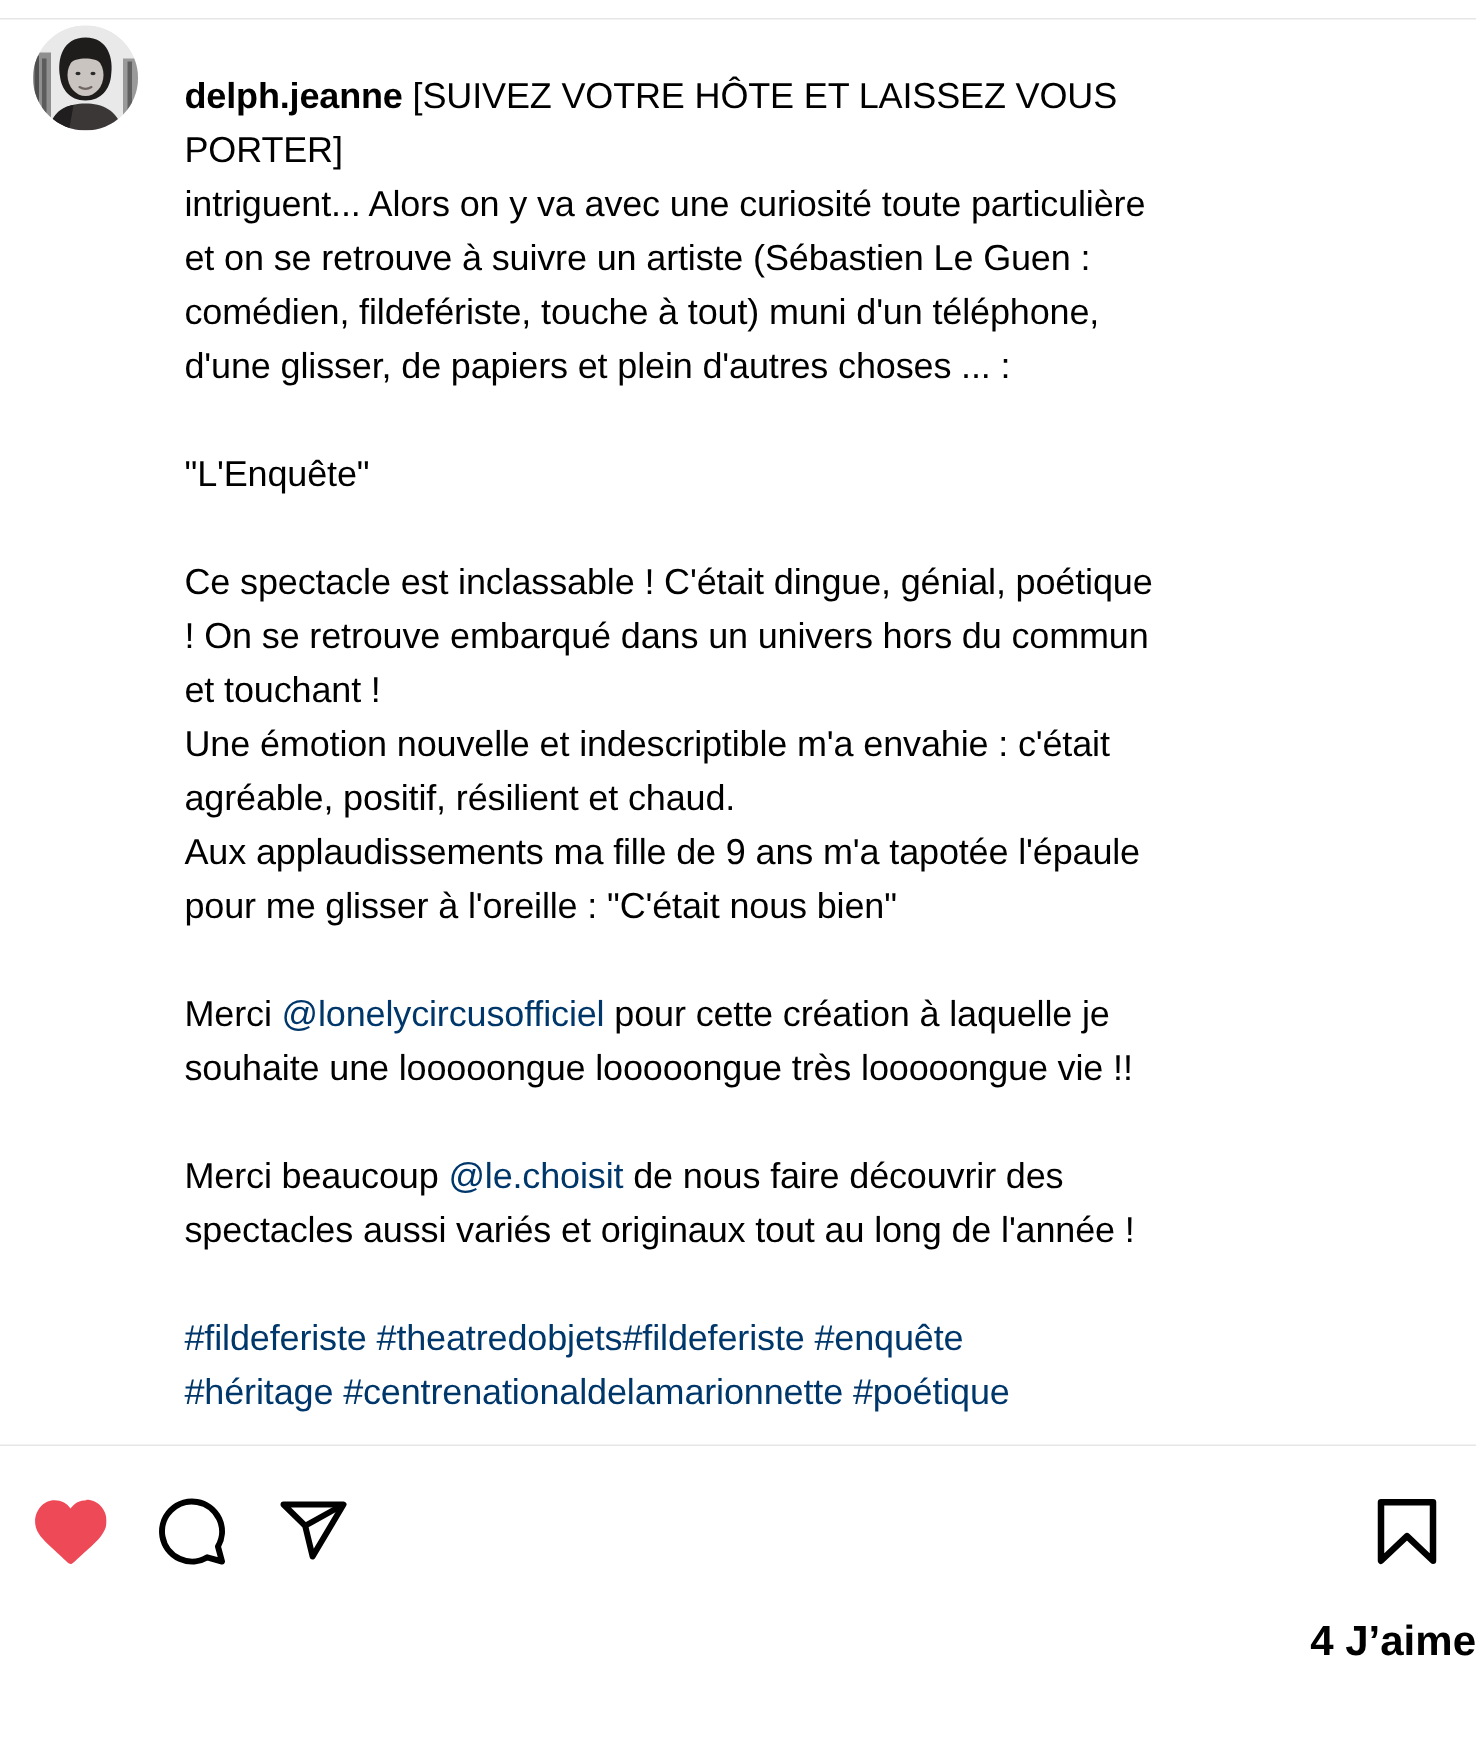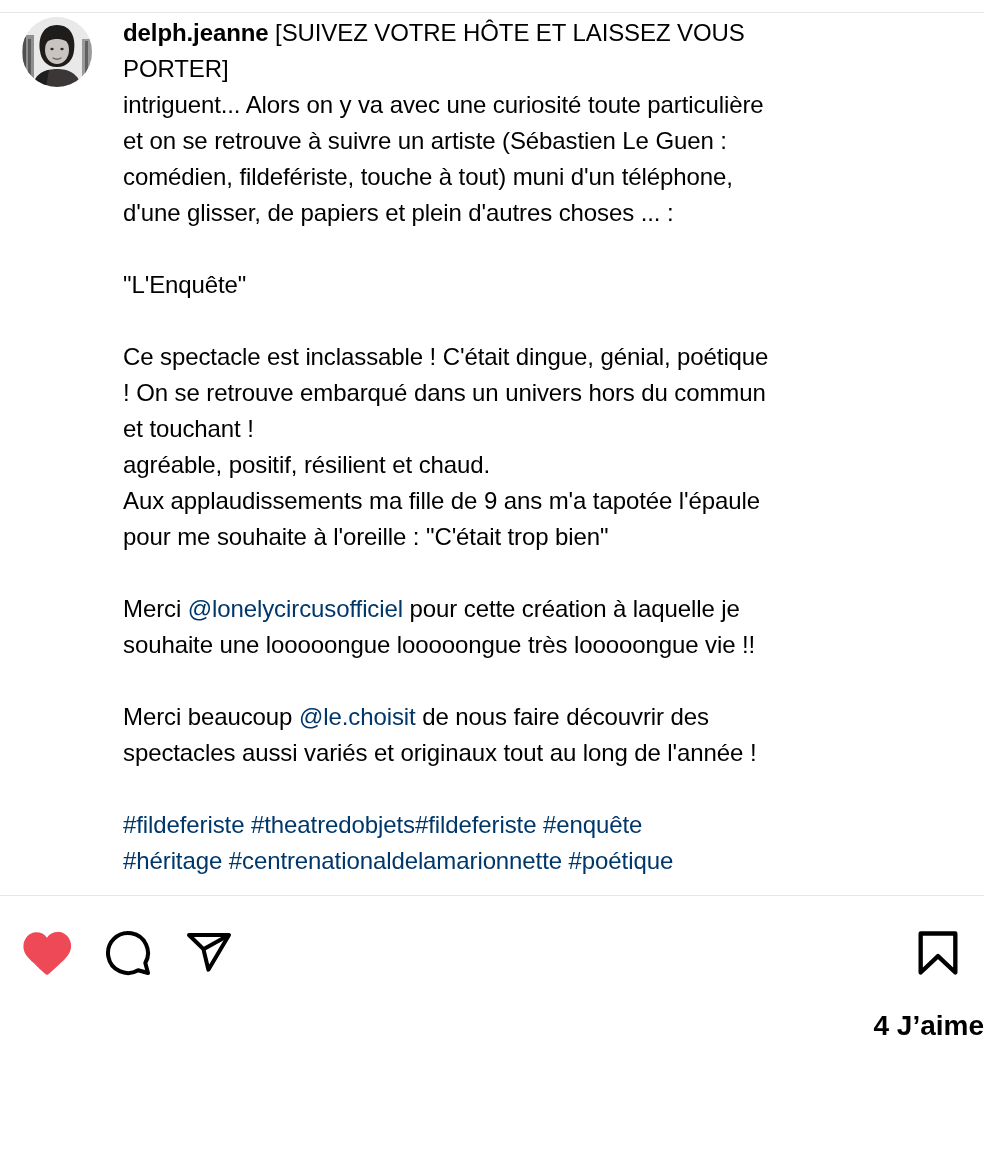--- a/index.html
+++ b/index.html
@@ -33,20 +33,21 @@
     top: 17px; left: 22px;
     width: 70px; height: 70px;
     border-radius: 50%;
     overflow: hidden;
     cursor: pointer;
     background: #e8e8e8;
   }
   .avatar svg { display: block; width: 70px; height: 70px; }
   .caption-wrap {
     padding: 15px 40px 0 123px;
+    margin-top: 32px;
   }
   .cap-line {
     font-size: 24px;
     line-height: 36px;
     min-height: 36px;
     white-space: pre;
     color: var(--text);
     letter-spacing: -0.1px;
   }
   .seg.username { font-weight: 700; cursor: pointer; }
@@ -119,23 +120,24 @@
       <div class="cap-line"><span class="seg text">intriguent... Alors on y va avec une curiosité toute particulière</span></div>
       <div class="cap-line"><span class="seg text">et on se retrouve à suivre un artiste (Sébastien Le Guen :</span></div>
       <div class="cap-line"><span class="seg text">comédien, fildefériste, touche à tout) muni d'un téléphone,</span></div>
       <div class="cap-line"><span class="seg text">d'une glisser, de papiers et plein d'autres choses ... :</span></div>
       <div class="cap-line">&nbsp;</div>
       <div class="cap-line"><span class="seg text">"L'Enquête"</span></div>
       <div class="cap-line">&nbsp;</div>
       <div class="cap-line"><span class="seg text">Ce spectacle est inclassable ! C'était dingue, génial, poétique</span></div>
       <div class="cap-line"><span class="seg text">! On se retrouve embarqué dans un univers hors du commun</span></div>
       <div class="cap-line"><span class="seg text">et touchant !</span></div>
+      <div class="cap-line"><span class="seg text">Une émotion nouvelle et indescriptible m'a envahie : c'était</span></div>
       <div class="cap-line"><span class="seg text">agréable, positif, résilient et chaud.</span></div>
       <div class="cap-line"><span class="seg text">Aux applaudissements ma fille de 9 ans m'a tapotée l'épaule</span></div>
-      <div class="cap-line"><span class="seg text">pour me souhaite à l'oreille : "C'était trop bien"</span></div>
+      <div class="cap-line"><span class="seg text">pour me glisser à l'oreille : "C'était nous bien"</span></div>
       <div class="cap-line">&nbsp;</div>
       <div class="cap-line"><span class="seg text">Merci </span><span class="seg mention">@lonelycircusofficiel</span><span class="seg text"> pour cette création à laquelle je</span></div>
       <div class="cap-line"><span class="seg text">souhaite une looooongue looooongue très looooongue vie !!</span></div>
       <div class="cap-line">&nbsp;</div>
       <div class="cap-line"><span class="seg text">Merci beaucoup </span><span class="seg mention">@le.choisit</span><span class="seg text"> de nous faire découvrir des</span></div>
       <div class="cap-line"><span class="seg text">spectacles aussi variés et originaux tout au long de l'année !</span></div>
       <div class="cap-line">&nbsp;</div>
       <div class="cap-line"><span class="seg hashtag">#fildeferiste</span><span class="seg text"> </span><span class="seg hashtag">#theatredobjets#fildeferiste</span><span class="seg text"> </span><span class="seg hashtag">#enquête</span></div>
       <div class="cap-line"><span class="seg hashtag">#héritage</span><span class="seg text"> </span><span class="seg hashtag">#centrenationaldelamarionnette</span><span class="seg text"> </span><span class="seg hashtag">#poétique</span></div>
     </div>

